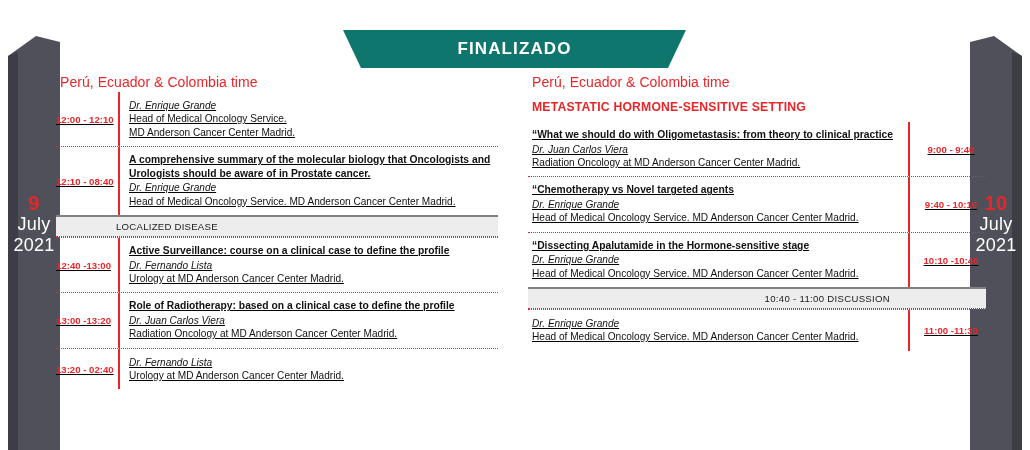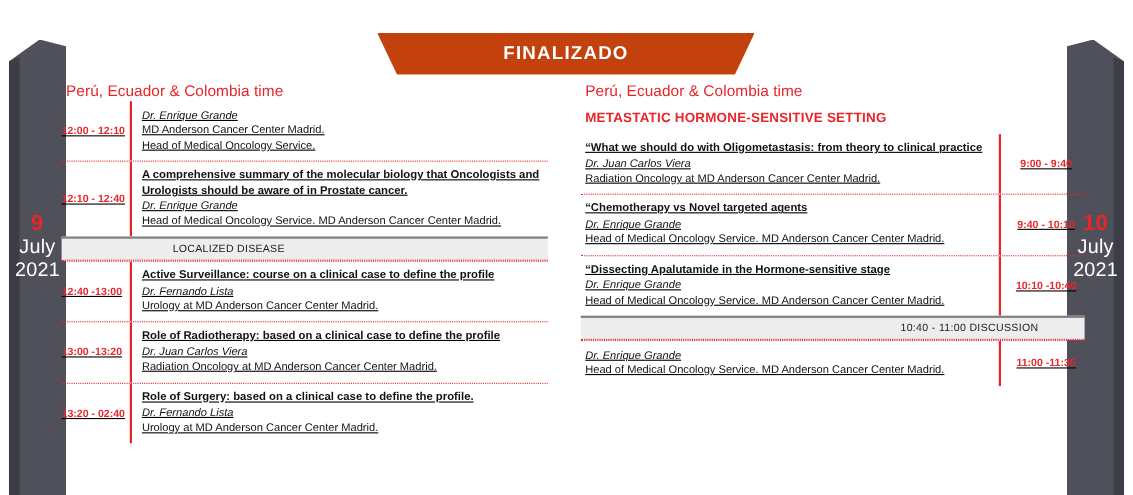--- a/index.html
+++ b/index.html
@@ -54,21 +54,21 @@
     font-size: 18px;
     font-weight: normal;
     letter-spacing: .2px;
   }
 
   
   .banner {
     position: absolute;
     left: 343px; top: 30px;
     width: 343px; height: 38px;
-    background: #c2410c;
+    background: #0f766e;
     clip-path: polygon(0 0, 343px 0, 325px 38px, 18px 38px);
     display: flex; align-items: center; justify-content: center;
   }
   .banner-label {
     color: #ffffff;
     font-size: 17px;
     font-weight: bold;
     letter-spacing: 1.1px;
   }
 
@@ -164,23 +164,23 @@
     border-bottom: 1px dotted #e8262a;
     height: 22px;
     display: flex;
     align-items: center;
   }
   .band-label {
     font-size: 9.6px;
     color: #1a1a1a;
     letter-spacing: .25px;
   }
-  .band-localized .band-label { margin-left: 101px; }
+  .band-localized .band-label { margin-left: 60px; }
   .band-discussion { justify-content: flex-end; }
-  .band-discussion .band-label { margin-right: 42px; letter-spacing: .3px; }
+  .band-discussion .band-label { margin-right: 96px; letter-spacing: .3px; }
   .band .rule-overlay {
     position: absolute;
     top: -2px; bottom: 0;
     width: 2px;
     background: transparent;
   }
   .col-left  .band .rule-overlay { left: 62px; }
   .col-right .band .rule-overlay { right: 76px; }
 </style>
 </head>
@@ -209,26 +209,26 @@
   </div>
 
   <div class="col col-left">
     <div class="col-title">Perú, Ecuador &amp; Colombia time</div>
     <div class="rows" id="rows-day1">
         <div class="row first">
           <div class="row-time">12:00 - 12:10</div>
           <div class="rule"></div>
           <div class="row-body">
             <div class="row-speaker">Dr. Enrique Grande</div>
+            <div class="row-affil">Head of Medical Oncology Service.</div>
             <div class="row-affil">MD Anderson Cancer Center Madrid.</div>
-            <div class="row-affil">Head of Medical Oncology Service.</div>
-          </div>
-        </div>
-        <div class="row">
-          <div class="row-time">12:10 - 12:40</div>
+          </div>
+        </div>
+        <div class="row">
+          <div class="row-time">12:10 - 08:40</div>
           <div class="rule"></div>
           <div class="row-body">
             <div class="row-title">A comprehensive summary of the molecular biology that Oncologists and Urologists should be aware of in Prostate cancer.</div>
             <div class="row-speaker">Dr. Enrique Grande</div>
             <div class="row-affil">Head of Medical Oncology Service. MD Anderson Cancer Center Madrid.</div>
           </div>
         </div>
         <div class="band band-localized">
           <div class="rule-overlay"></div>
           <div class="band-label">LOCALIZED DISEASE</div>
@@ -248,21 +248,20 @@
           <div class="row-body">
             <div class="row-title">Role of Radiotherapy: based on a clinical case to define the profile</div>
             <div class="row-speaker">Dr. Juan Carlos Viera</div>
             <div class="row-affil">Radiation Oncology at MD Anderson Cancer Center Madrid.</div>
           </div>
         </div>
         <div class="row">
           <div class="row-time">13:20 - 02:40</div>
           <div class="rule"></div>
           <div class="row-body">
-            <div class="row-title">Role of Surgery: based on a clinical case to define the profile.</div>
             <div class="row-speaker">Dr. Fernando Lista</div>
             <div class="row-affil">Urology at MD Anderson Cancer Center Madrid.</div>
           </div>
         </div>
       </div>
   </div>
 
   <div class="col col-right">
     <div class="col-title">Perú, Ecuador &amp; Colombia time</div>
     <div class="section-title">METASTATIC HORMONE-SENSITIVE SETTING</div>

